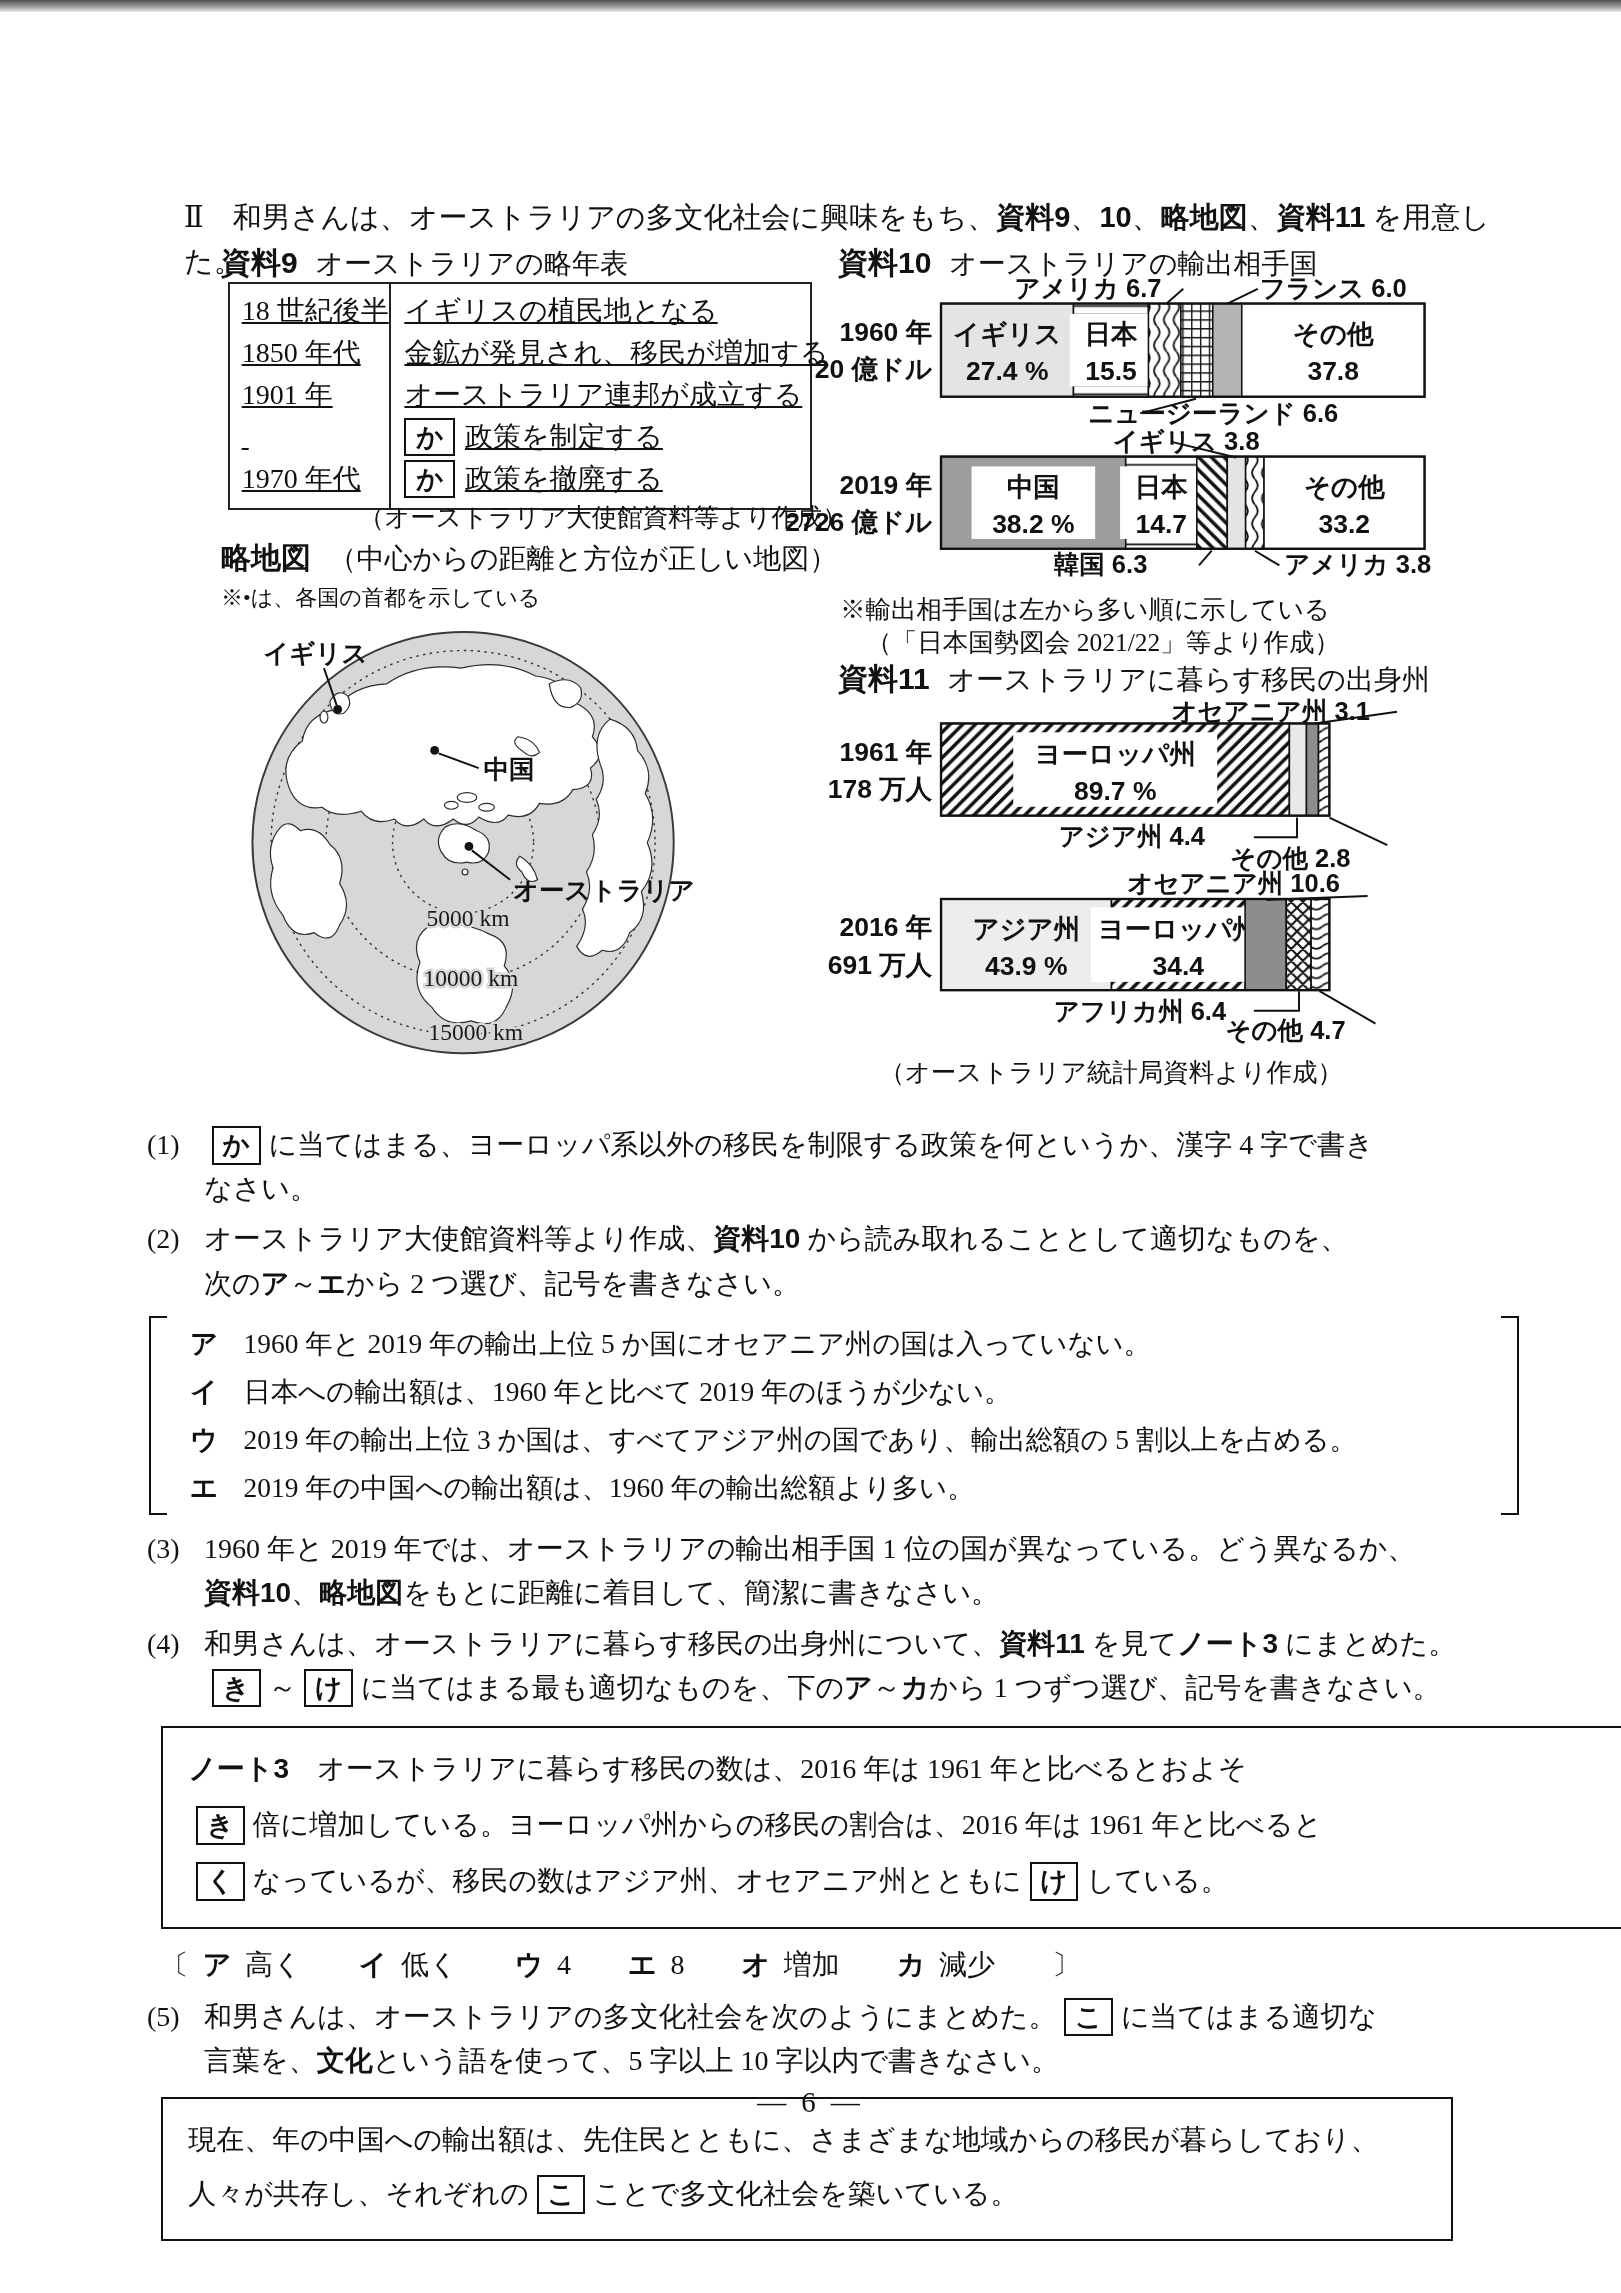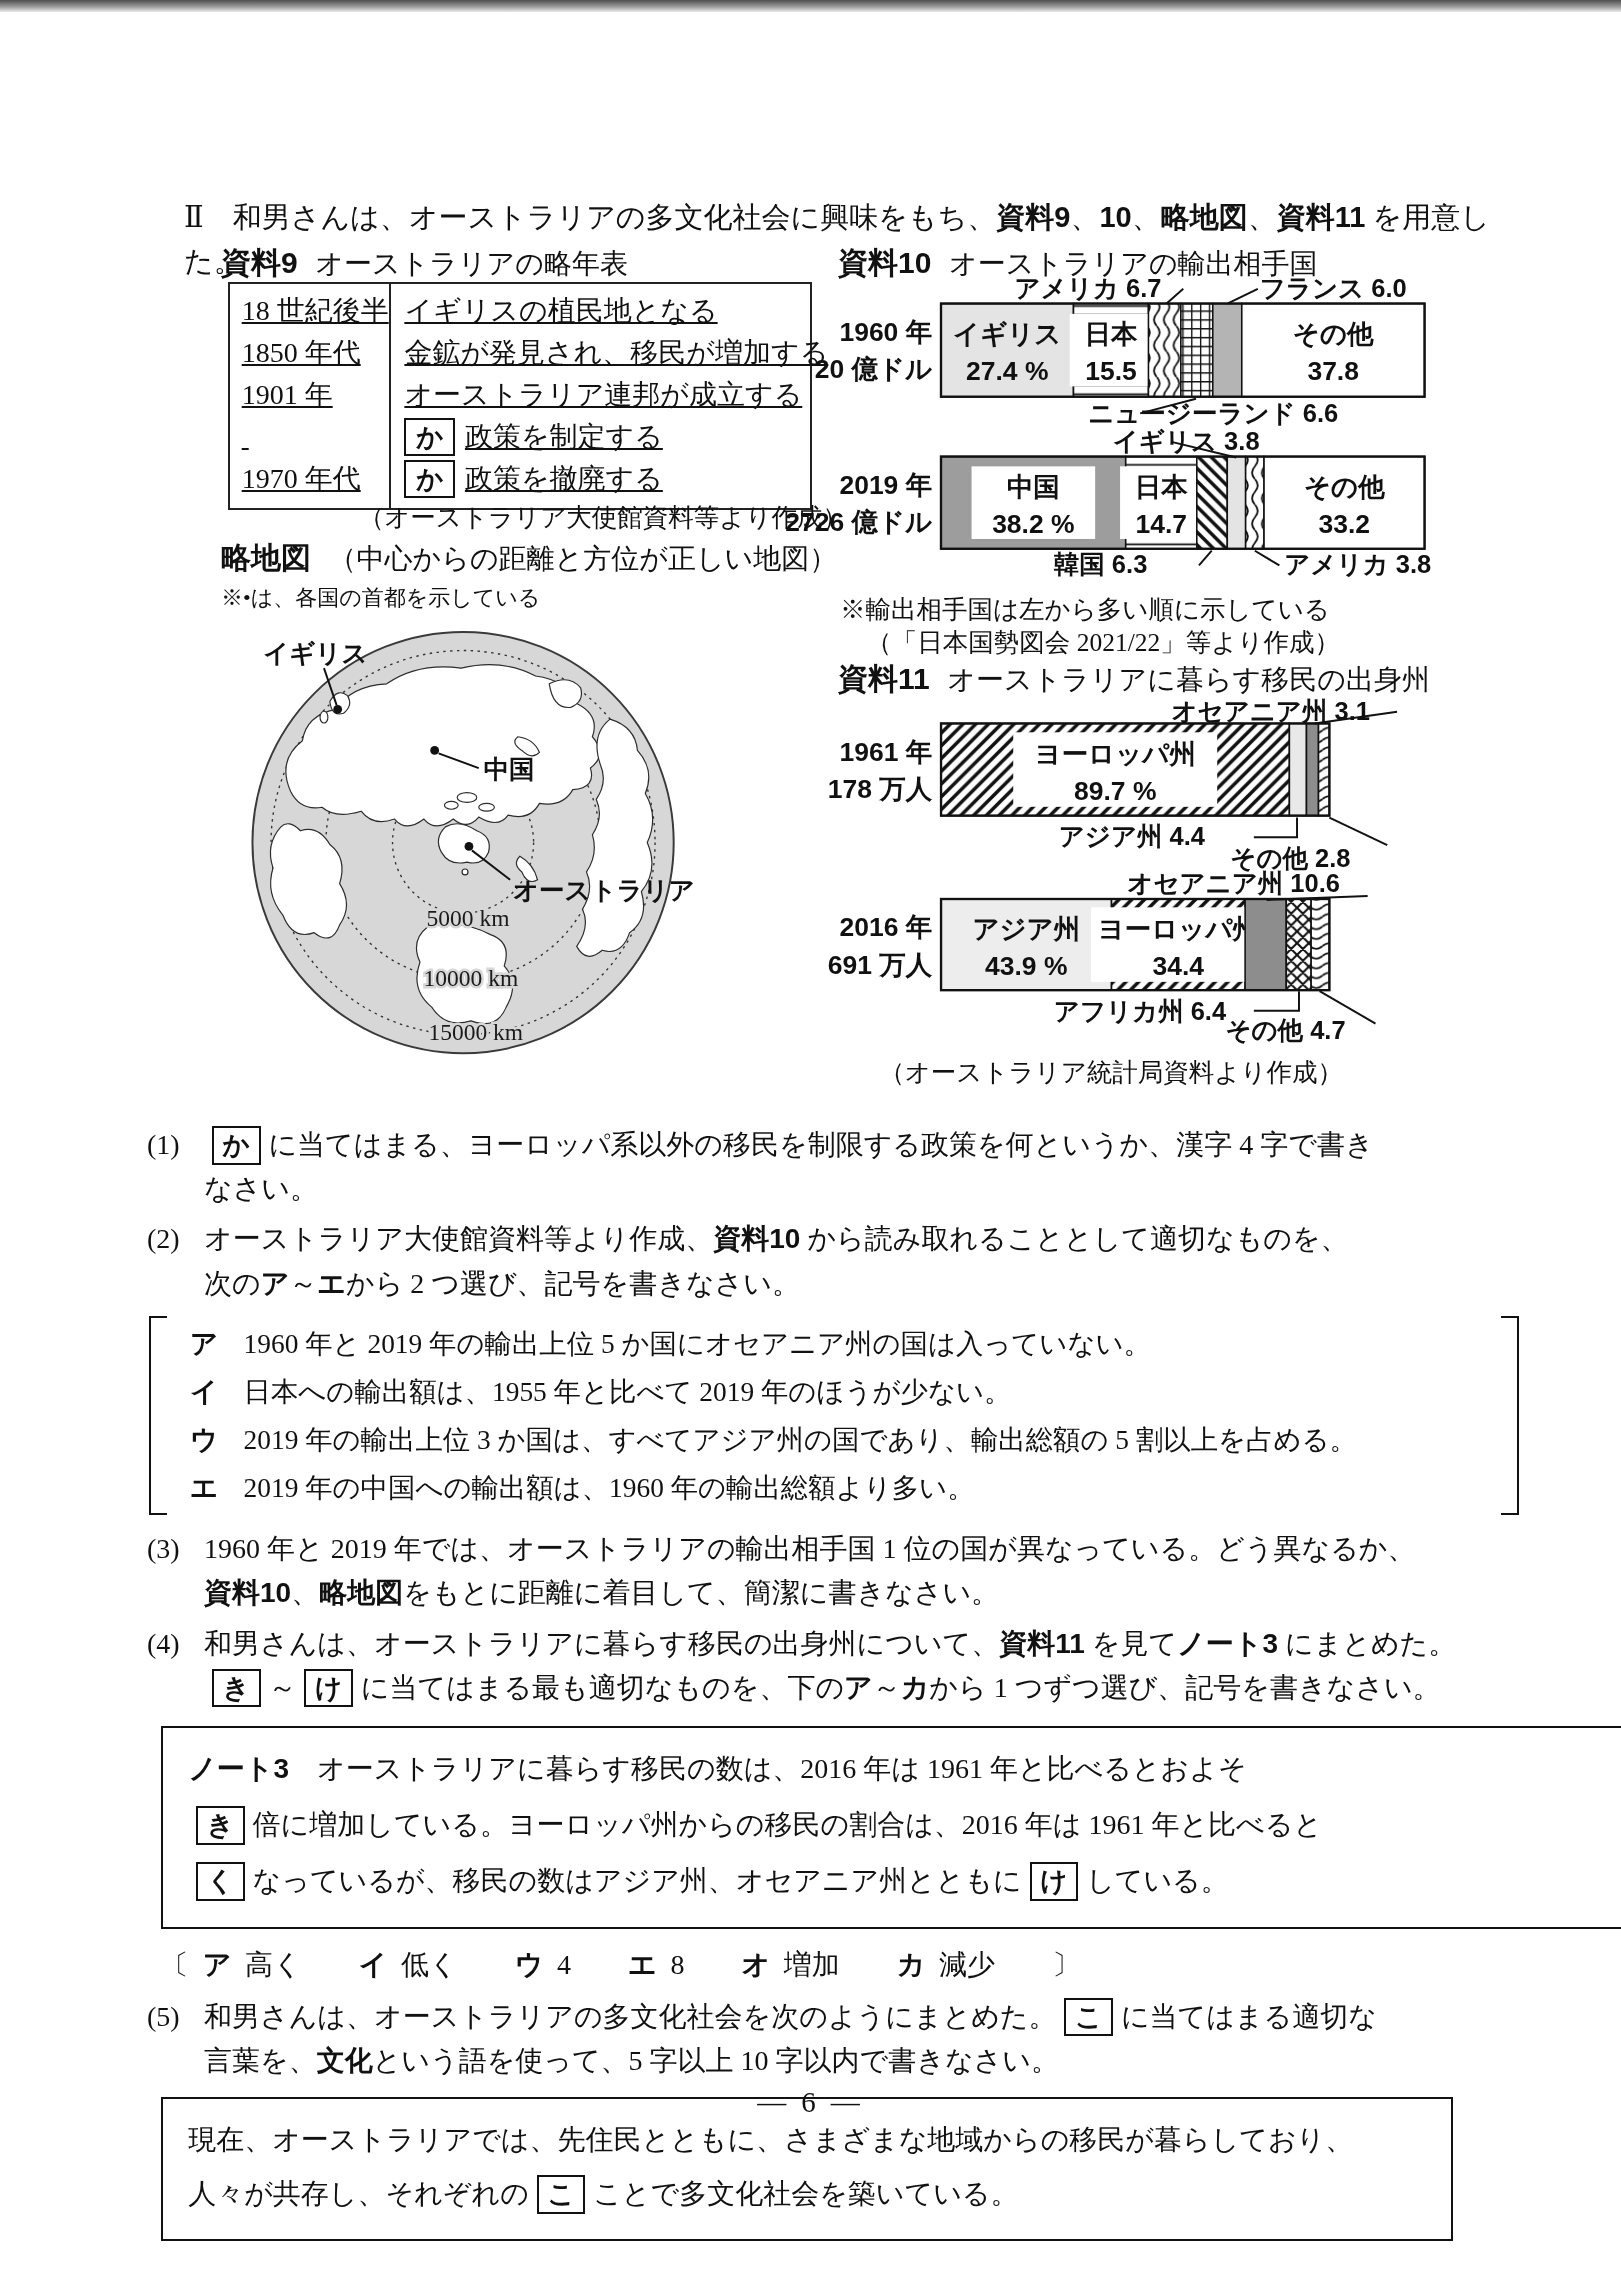--- a/index.html
+++ b/index.html
@@ -271,36 +271,36 @@
       <span><span class="rbox">か</span><span class="rt">に当てはまる、ヨーロッパ系以外の移民を制限する政策を何というか、漢字 4 字で書き</span><br><span class="rt">なさい。</span></span>
     </div>
     <div class="q">
       <span class="qnum">(2)</span>
       <span><span class="rt">オーストラリア大使館資料等より作成、</span><span class="rb">資料10</span><span class="rt"> から読み取れることとして適切なものを、</span><br><span class="rt">次の</span><span class="rb">ア</span><span class="rt">～</span><span class="rb">エ</span><span class="rt">から 2 つ選び、記号を書きなさい。</span></span>
     </div>
     <div class="choices" id="choices">
       <div class="brk brk-l"></div>
       <div class="brk brk-r"></div>
     <div class="choice"><span class="ck">ア</span><span class="rt">1960 年と 2019 年の輸出上位 5 か国にオセアニア州の国は入っていない。</span></div>
-        <div class="choice"><span class="ck">イ</span><span class="rt">日本への輸出額は、1955 年と比べて 2019 年のほうが少ない。</span></div>
+        <div class="choice"><span class="ck">イ</span><span class="rt">日本への輸出額は、1960 年と比べて 2019 年のほうが少ない。</span></div>
         <div class="choice"><span class="ck">ウ</span><span class="rt">2019 年の輸出上位 3 か国は、すべてアジア州の国であり、輸出総額の 5 割以上を占める。</span></div>
         <div class="choice"><span class="ck">エ</span><span class="rt">2019 年の中国への輸出額は、1960 年の輸出総額より多い。</span></div>
       </div>
     <div class="q">
       <span class="qnum">(3)</span>
       <span><span class="rt">1960 年と 2019 年では、オーストラリアの輸出相手国 1 位の国が異なっている。どう異なるか、</span><br><span class="rb">資料10</span><span class="rt">、</span><span class="rb">略地図</span><span class="rt">をもとに距離に着目して、簡潔に書きなさい。</span></span>
     </div>
     <div class="q">
       <span class="qnum">(4)</span>
       <span><span class="rt">和男さんは、オーストラリアに暮らす移民の出身州について、</span><span class="rb">資料11</span><span class="rt"> を見て</span><span class="rb">ノート3</span><span class="rt"> にまとめた。</span><br><span class="rbox">き</span><span class="rt">～</span><span class="rbox">け</span><span class="rt">に当てはまる最も適切なものを、下の</span><span class="rb">ア</span><span class="rt">～</span><span class="rb">カ</span><span class="rt">から 1 つずつ選び、記号を書きなさい。</span></span>
     </div>
     <div class="note3"><span class="rb">ノート3</span><span class="rt">　オーストラリアに暮らす移民の数は、2016 年は 1961 年と比べるとおよそ</span><br><span class="rbox">き</span><span class="rt">倍に増加している。ヨーロッパ州からの移民の割合は、2016 年は 1961 年と比べると</span><br><span class="rbox">く</span><span class="rt">なっているが、移民の数はアジア州、オセアニア州とともに</span><span class="rbox">け</span><span class="rt">している。</span></div>
     <div class="opts" id="opts"><span>〔&nbsp;&nbsp;</span><span class="ok">ア</span><span class="oi rt">高く</span><span class="ok">イ</span><span class="oi rt">低く</span><span class="ok">ウ</span><span class="oi rt">4</span><span class="ok">エ</span><span class="oi rt">8</span><span class="ok">オ</span><span class="oi rt">増加</span><span class="ok">カ</span><span class="oi rt">減少</span><span>〕</span></div>
     <div class="q">
       <span class="qnum">(5)</span>
       <span><span class="rt">和男さんは、オーストラリアの多文化社会を次のようにまとめた。</span><span class="rbox">こ</span><span class="rt">に当てはまる適切な</span><br><span class="rt">言葉を、</span><span class="rb">文化</span><span class="rt">という語を使って、5 字以上 10 字以内で書きなさい。</span></span>
     </div>
-    <div class="final-box"><span class="rt">現在、オーストラリアでは、先住民とともに、さまざまな地域からの移民が暮らしており、</span><br><span class="rt">人々が共存し、それぞれの</span><span class="rbox">こ</span><span class="rt">ことで多文化社会を築いている。</span></div>
+    <div class="final-box"><span class="rt">現在、年の中国への輸出額は、先住民とともに、さまざまな地域からの移民が暮らしており、</span><br><span class="rt">人々が共存し、それぞれの</span><span class="rbox">こ</span><span class="rt">ことで多文化社会を築いている。</span></div>
   </div>
 
   <div class="pageno">— 6 —</div>
 </div>
 
 
 </body></html>

